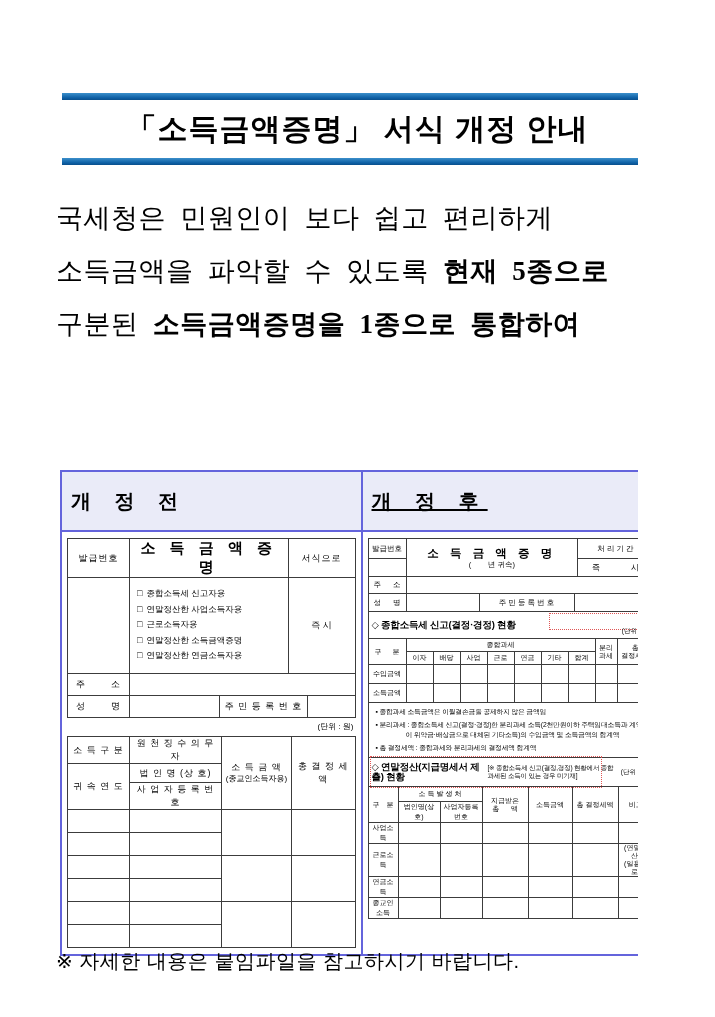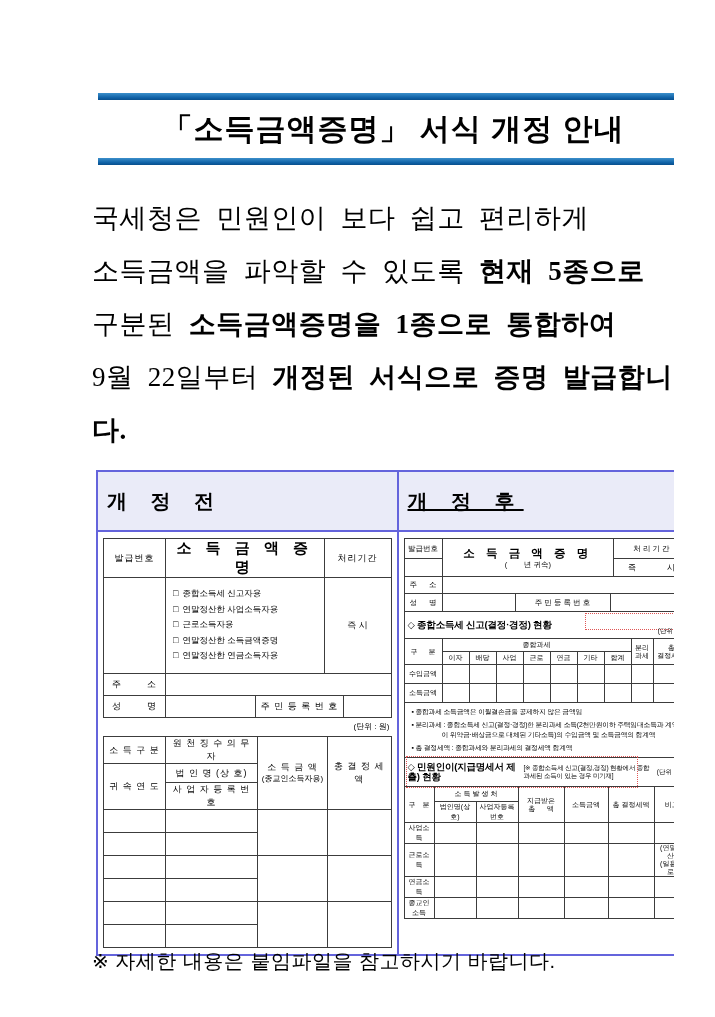--- a/index.html
+++ b/index.html
@@ -1,17 +1,17 @@
 <!DOCTYPE html>
 <html><head>
 <meta charset="utf-8">
 <style>
   html,body{margin:0;padding:0;background:#fff;}
   .page{position:relative;width:638px;height:1017px;background:#fff;overflow:hidden;
-        font-family:"Liberation Sans","DejaVu Sans",sans-serif;color:#000;margin-left:36px;}
+        font-family:"Liberation Sans","DejaVu Sans",sans-serif;color:#000;}
 
   
   .title-block{position:absolute;left:62px;top:93px;width:591px;}
   .accent-bar{height:7px;background:linear-gradient(180deg,#3b8fcb 0%,#0d5fa4 70%,#0a4f8c 100%);}
   .doc-title{text-align:center;font-size:30px;font-weight:bold;letter-spacing:1px;
              padding:9px 0 8px 0;font-family:"Liberation Sans","DejaVu Sans",sans-serif;}
 
   
   .intro{position:absolute;left:56px;top:192px;width:610px;
          font-family:"Liberation Serif","DejaVu Serif",serif;
@@ -84,42 +84,41 @@
   <div class="title-block">
     <div class="accent-bar"></div>
     <div class="doc-title">「소득금액증명」 서식 개정 안내</div>
     <div class="accent-bar"></div>
   </div>
 
   <div class="intro">
     <div><span>국세청은 민원인이 보다 쉽고 편리하게</span></div>
     <div><span>소득금액을 파악할 수 있도록 </span><b>현재 5종으로</b></div>
     <div><span>구분된 </span><b>소득금액증명을 1종으로 통합하여</b></div>
-    <div><span>9월 22일부터 </span><b>개정된 서식으로 증명 발급합니다.</b></div>
   </div>
 
   <div class="compare">
     <div class="compare-header">
       <div class="hcell">개 정 전</div>
       <div class="hcell">개 정 후</div>
     </div>
     <div class="compare-body">
 
       <div class="bcell form left-form">
         <table>
           <colgroup>
               <col style="width:62px">
               <col>
               <col style="width:67px">
             </colgroup>
           <tbody>
           <tr style="height:32px">
             <td class="lbl">발급번호</td>
             <td class="bf-title">소 득 금 액 증 명</td>
-            <td class="lbl">처리기간</td>
+            <td class="lbl">서식으로</td>
           </tr>
           <tr style="height:96px">
             <td></td>
             <td class="bf-checks">
               <div class="check-row">
                     <span class="check-glyph">□</span>
                     <span>종합소득세 신고자용</span>
                   </div>
               <div class="check-row">
                     <span class="check-glyph">□</span>
@@ -355,21 +354,21 @@
         </table>
 
         <div class="notes">
           <div class="note">▪ 종합과세 소득금액은 이월결손금을 공제하지 않은 금액임</div>
           <div class="note">▪ 분리과세 : 종합소득세 신고(결정·경정)한 분리과세 소득(2천만원이하 주택임대소득과 계약금이 위약금·배상금으로 대체된 기타소득)의 수입금액 및 소득금액의 합계액</div>
           <div class="note">▪ 총 결정세액 : 종합과세와 분리과세의 결정세액 합계액</div>
         </div>
 
         <div class="strip s2">
           <span class="red-box2"></span>
-          <span class="s-title">◇ 민원인이(지급명세서 제출) 현황</span>
+          <span class="s-title">◇ 연말정산(지급명세서 제출) 현황</span>
           <span class="bracket">[※ 종합소득세 신고(결정,경정) 현황에서 종합과세된 소득이 있는 경우 미기재]</span>
           <span class="s-unit">(단위 : 원)</span>
         </div>
 
         <table class="stack af-c">
           <colgroup>
             <col style="width:30px">
               <col style="width:42px">
               <col style="width:42px">
               <col style="width:46px">

